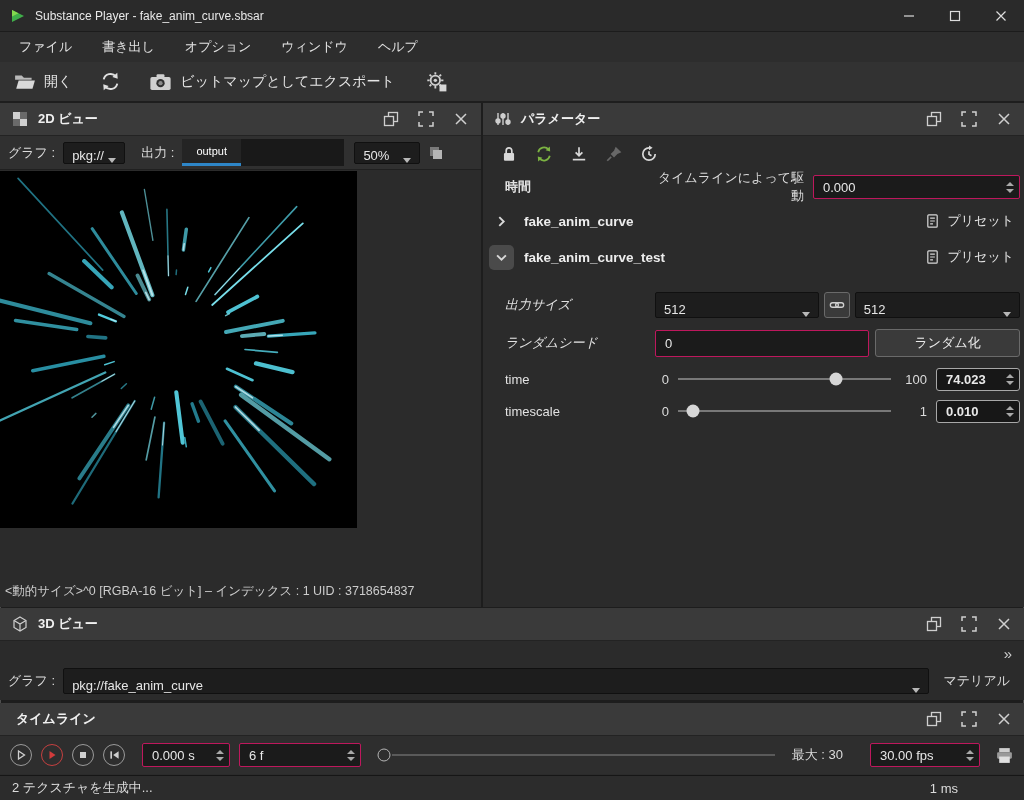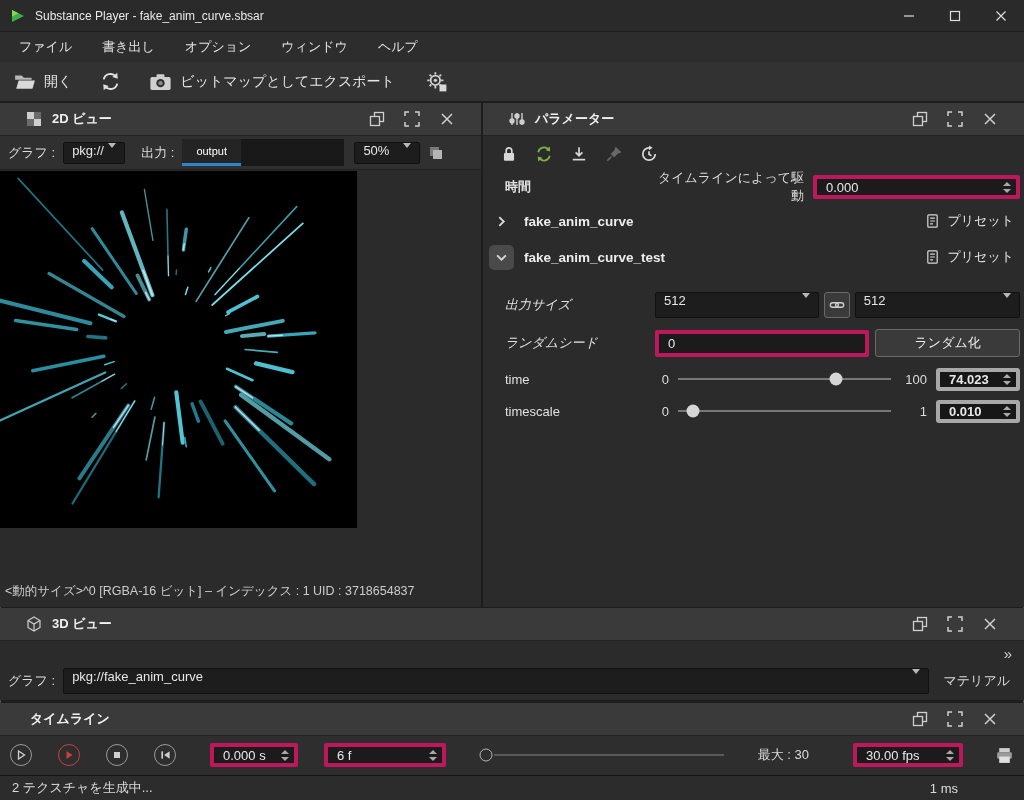--- a/index.html
+++ b/index.html
@@ -25,40 +25,40 @@
   .tool-btn { display:flex; align-items:center; gap:8px; color:#e6e6e6; font-size:14px; }
 
   
   .panel { position:absolute; background:#2b2b2b; }
   #panel-2d       { left:0;   top:103px; width:481px;  height:504px; }
   #panel-params   { left:483px; top:103px; width:541px; height:504px; }
   #panel-3d       { left:0;   top:608px; width:1024px; height:92px; }
   #panel-timeline { left:0;   top:703px; width:1024px; height:72px; }
 
   .panel-header { height:33px; background:#3a3a3a; border-bottom:1px solid #232323;
-                  display:flex; align-items:center; padding:0 26px; }
+                  display:flex; align-items:center; padding:0 12px; }
   .panel-title { font-weight:bold; font-size:13px; color:#f0f0f0; margin-left:10px; }
   .panel-header .spacer { flex:1; }
   .ph-icon { width:16px; height:16px; margin-left:19px; color:#cfcfcf; flex-shrink:0; }
 
   
   .row2d { height:34px; background:#303030; border-bottom:1px solid #202020;
            display:flex; align-items:center; padding:0 8px; gap:8px; }
   .tabstrip { height:27px; background:#191919; display:flex; align-items:stretch; width:162px; }
   .tab-sel { background:#242424; border-bottom:3px solid #2e86c8; color:#fff;
              padding:0 14px; display:flex; align-items:center; font-size:11px; }
   .canvas2d { position:absolute; left:0; top:68px; width:357px; height:357px; background:#000; }
   .status2d { position:absolute; left:5px; bottom:7px; font-size:12.5px; color:#cccccc; white-space:nowrap; }
 
   
   .dd { background:#1d1d1d; border:1px solid #101010; border-radius:2px; height:24px;
-        display:flex; align-items:flex-start; padding:0 8px; color:#e6e6e6; font-size:13px; }
+        display:flex; align-items:flex-end; padding:0 8px; color:#e6e6e6; font-size:13px; }
   .dd .caret { margin-left:auto; width:0; height:0; border-left:4px solid transparent;
                border-right:4px solid transparent; border-top:5px solid #b8b8b8; }
-  .spin { position:relative; background:#1b1b1b; border:4px solid #be185d; border-radius:2px;
+  .spin { position:relative; background:#1b1b1b; border:1px solid #be185d; border-radius:2px;
           height:24px; display:flex; align-items:center; padding:0 18px 0 9px; color:#e8e8e8; }
   .spin.lite { border-color:#a8a8a8; border-radius:3px; background:#171717;font-weight:bold; }
   .spin .arrows { position:absolute; right:5px; top:0; bottom:0; display:flex;
                   flex-direction:column; justify-content:center; gap:3px; }
   .tri-up { width:0; height:0; border-left:4px solid transparent; border-right:4px solid transparent;
             border-bottom:4px solid #a8a8a8; }
   .tri-dn { width:0; height:0; border-left:4px solid transparent; border-right:4px solid transparent;
             border-top:4px solid #a8a8a8; }
   .btn { background:#3a3a3a; border:1px solid #6a6a6a; border-radius:3px; color:#ececec;
          display:flex; align-items:center; justify-content:center; font-size:13px; }
@@ -80,21 +80,21 @@
   .slider .handle { position:absolute; top:7px; transform:translate(-50%,-50%); width:13px; height:13px;
                     border-radius:50%; background:#d6d6d6; }
   .mm { color:#dcdcdc; }
 
   
   .row3d-more { height:24px; display:flex; align-items:center; justify-content:flex-end;
                 padding-right:12px; color:#cfcfcf; font-size:15px; }
   .row3d-graph { display:flex; align-items:center; padding:0 8px; gap:8px; height:32px; }
 
   
-  .tl-controls { display:flex; align-items:center; gap:26px; padding:0 10px; height:38px; background:#2e2e2e; }
+  .tl-controls { display:flex; align-items:center; gap:9px; padding:0 10px; height:38px; background:#2e2e2e; }
   .cbtn { width:22px; height:22px; border-radius:50%; border:1.5px solid #9a9a9a; flex-shrink:0;
           display:flex; align-items:center; justify-content:center; background:transparent; }
   .cbtn.red { border-color:#c64040; }
   .tl-slider { flex:1; position:relative; height:14px; margin:0 8px; }
   .tl-slider .track { position:absolute; left:14px; right:0; top:6px; height:2px; background:#5a5a5a; }
   .tl-slider .handle { position:absolute; left:6px; top:7px; transform:translate(-50%,-50%);
                        width:13px; height:13px; border-radius:50%; border:1.5px solid #b5b5b5; background:#2e2e2e; }
 
   
   .statusbar { position:absolute; left:0; bottom:0; right:0; height:25px; background:#2c2c2c;

